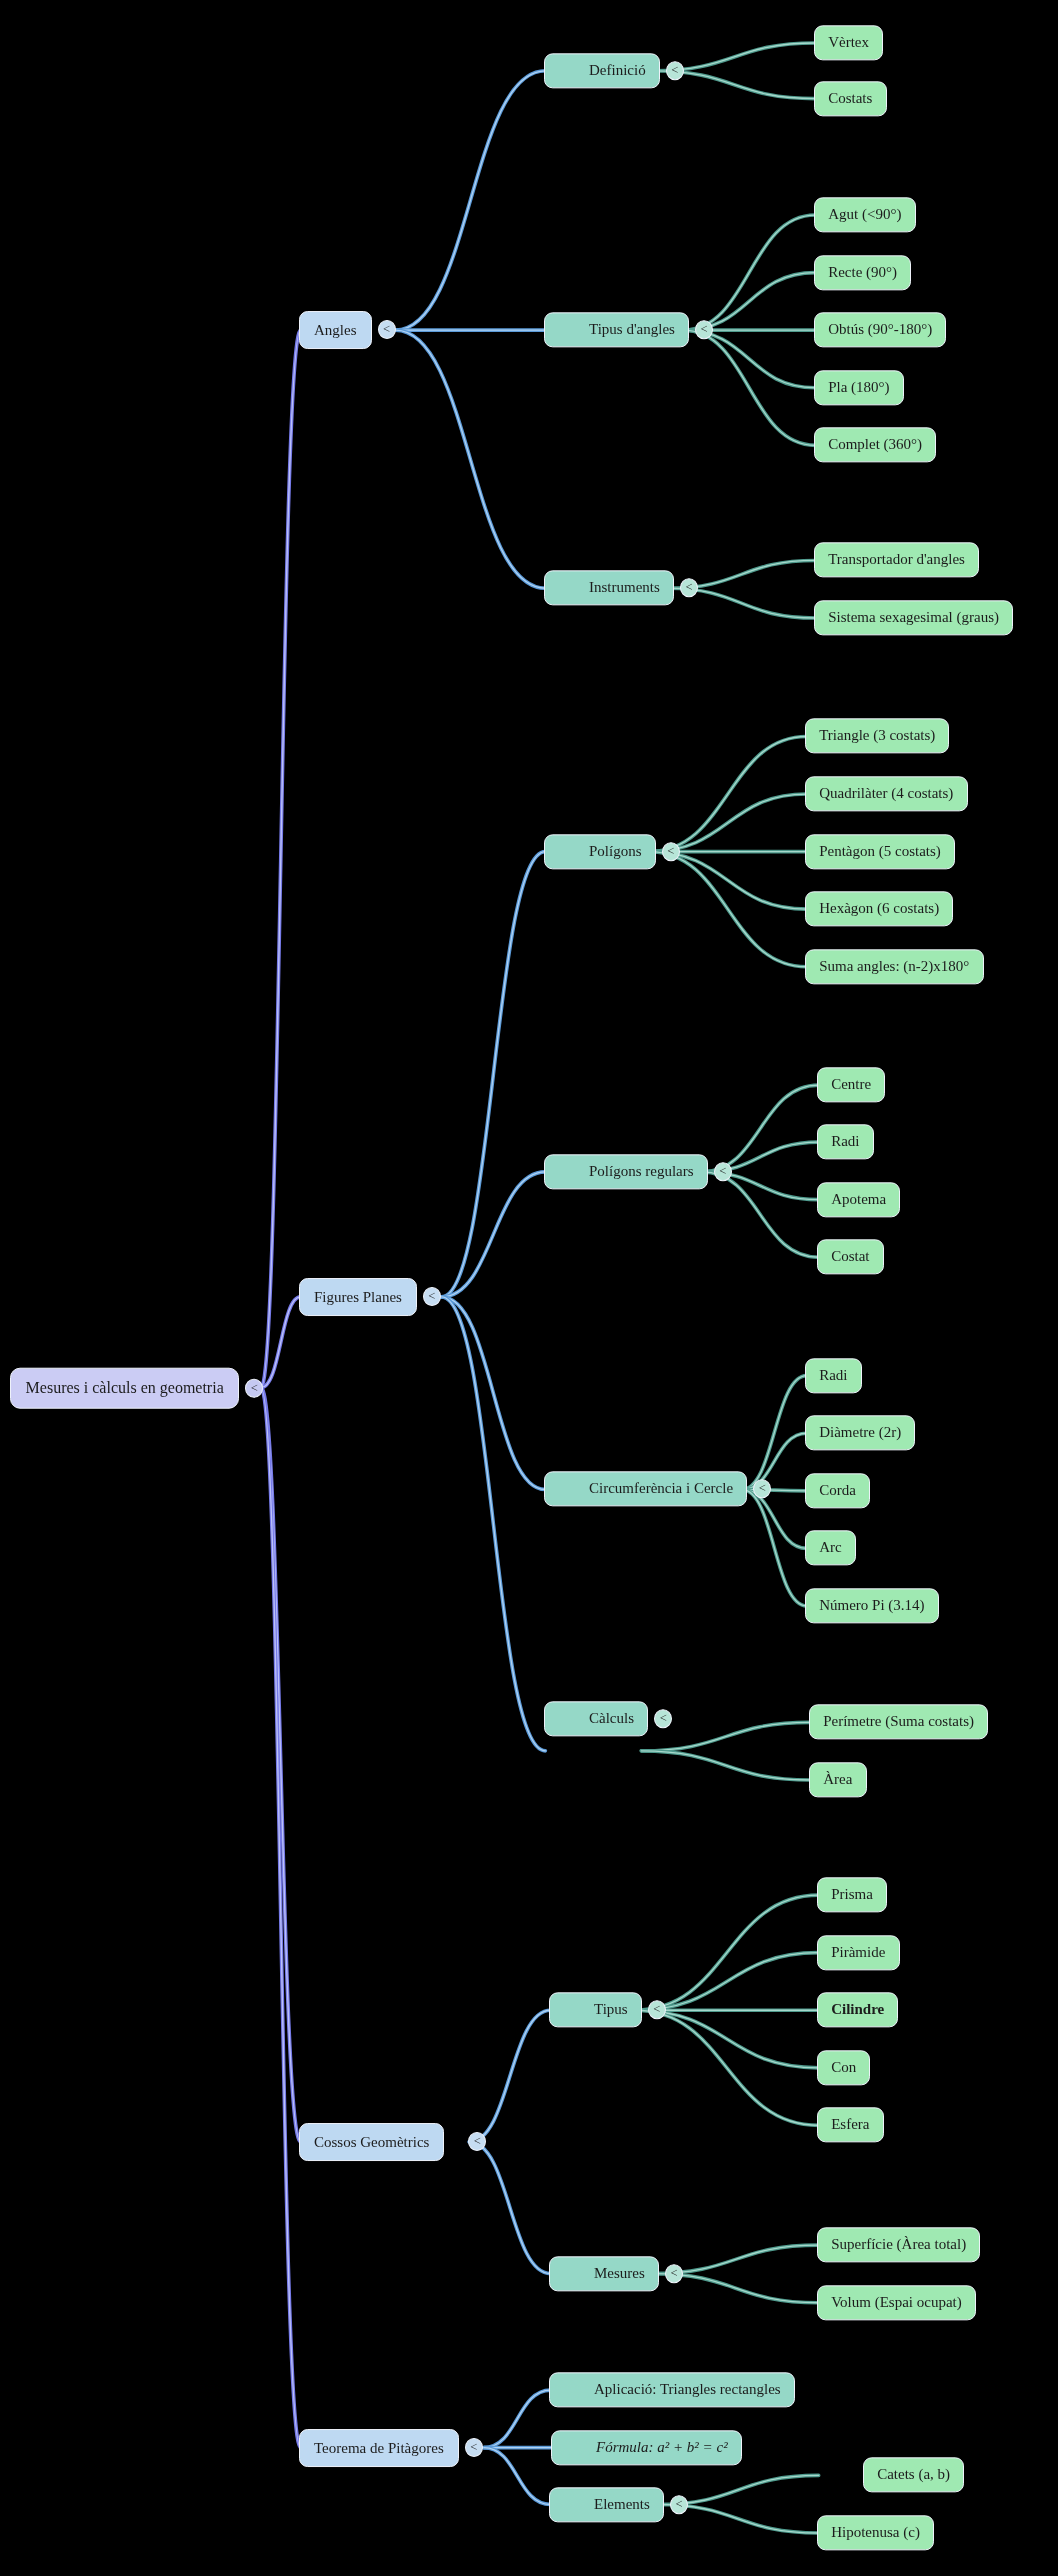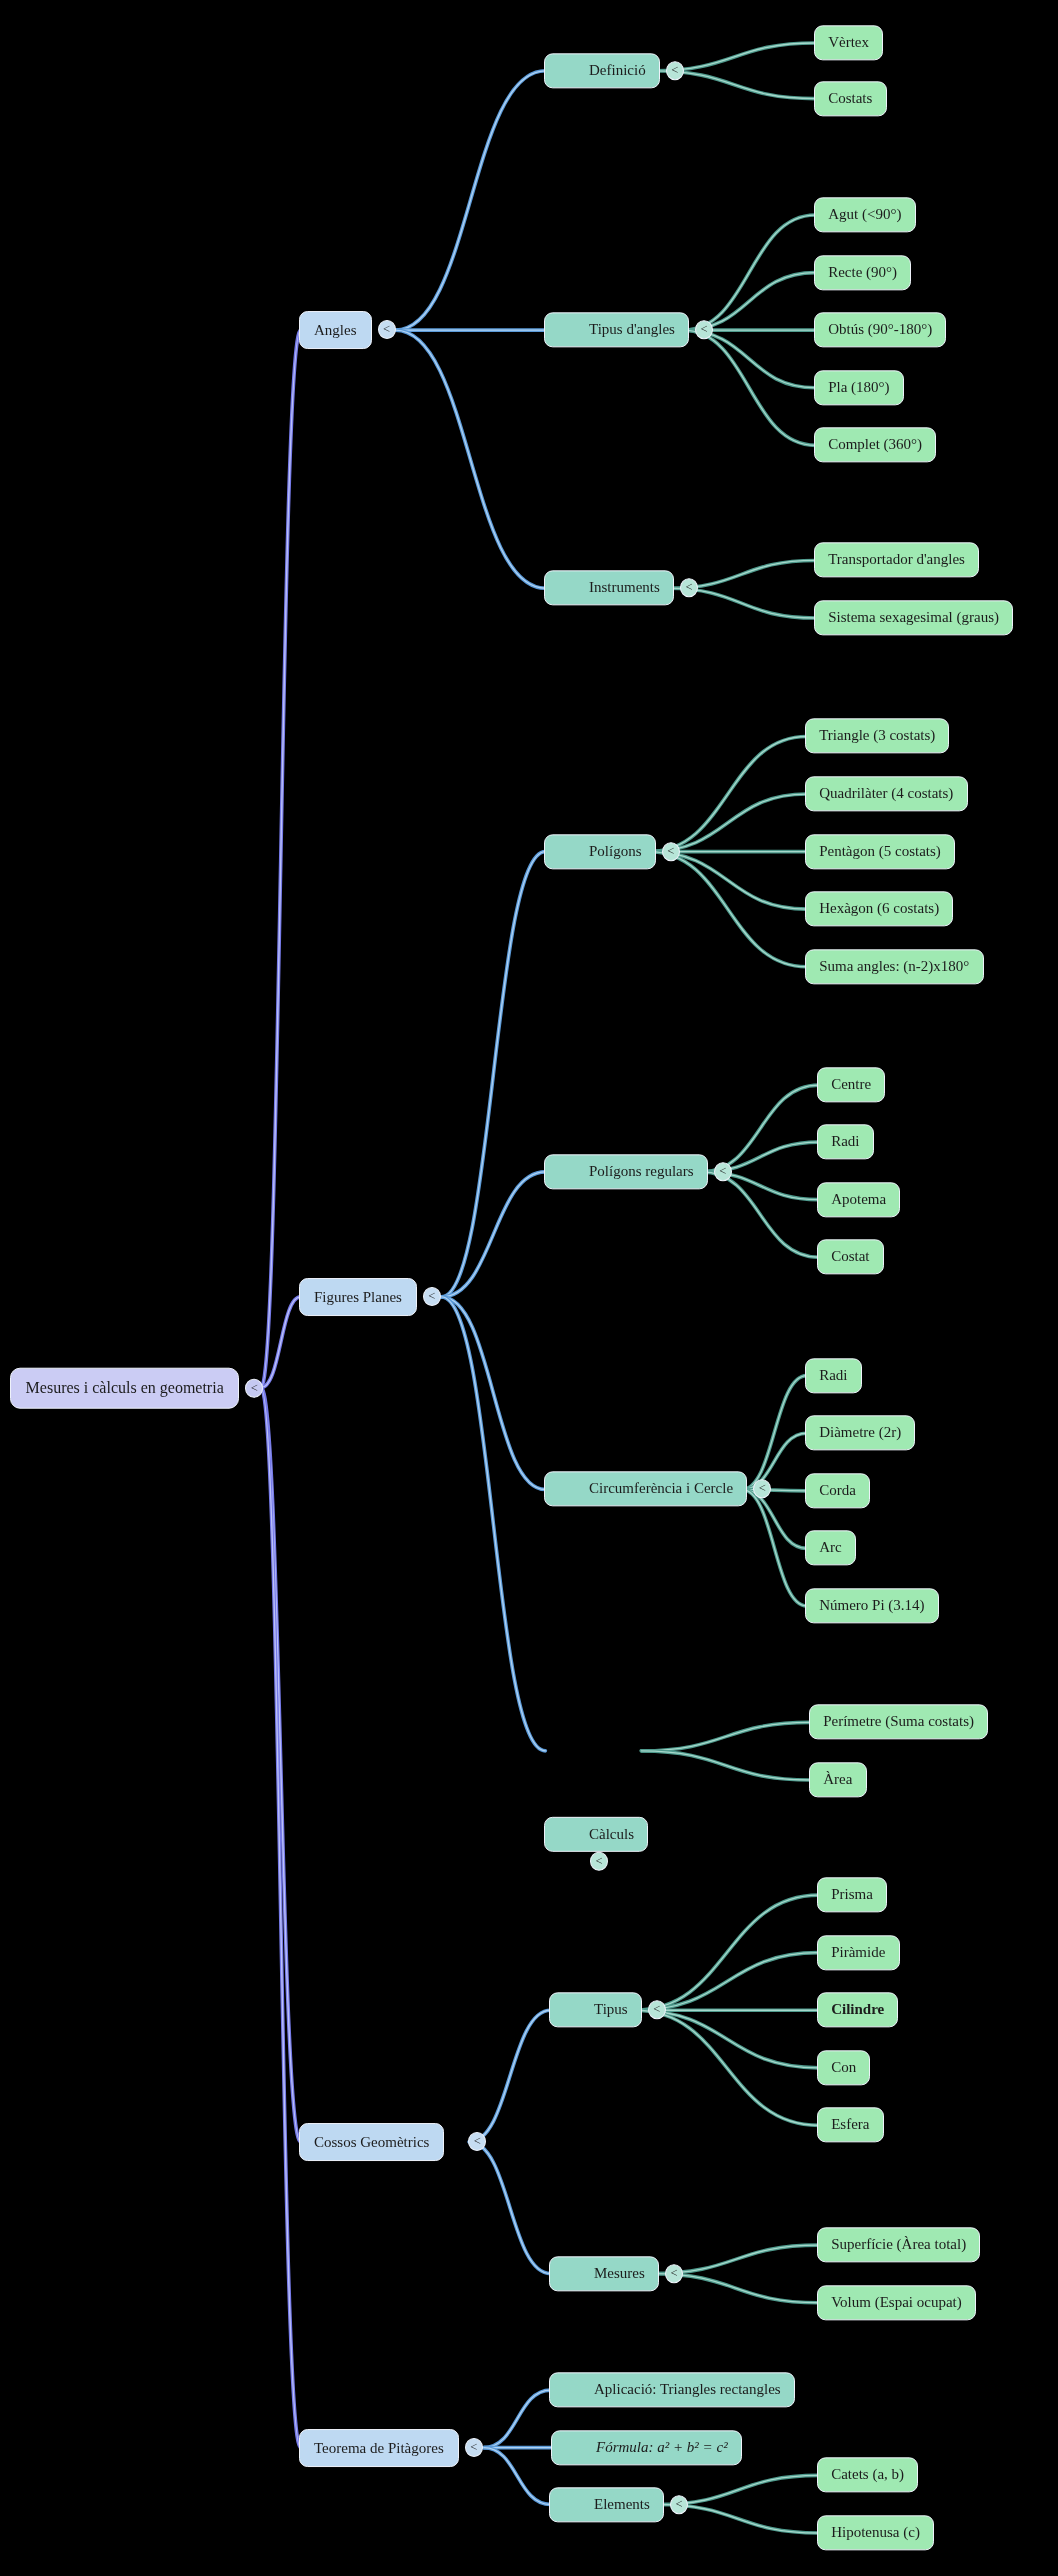--- a/index.html
+++ b/index.html
@@ -239,21 +239,21 @@
     </div>
     <div class="node level-3" style="left: 805px; top: 1491px;">
       <div class="box">Corda</div>
     </div>
     <div class="node level-3" style="left: 805px; top: 1548px;">
       <div class="box">Arc</div>
     </div>
     <div class="node level-3" style="left: 805px; top: 1606px;">
       <div class="box">Número Pi (3.14)</div>
     </div>
-    <div class="node level-2" style="left: 544px; top: 1844px; flex-direction: column;">
+    <div class="node level-2" style="left: 544px; top: 1719px;">
       <div class="box">Càlculs</div>
       <div class="toggle">&lt;</div>
     </div>
     <div class="node level-3" style="left: 809px; top: 1722px;">
       <div class="box">Perímetre (Suma costats)</div>
     </div>
     <div class="node level-3" style="left: 809px; top: 1780px;">
       <div class="box">Àrea</div>
     </div>
     <div class="node level-1" style="left: 299px; top: 2142px; gap: 18px;">
@@ -296,20 +296,20 @@
     <div class="node level-2" style="left: 549px; top: 2390px;">
       <div class="box">Aplicació: Triangles rectangles</div>
     </div>
     <div class="node level-2" style="left: 551px; top: 2448px; font-style: italic;">
       <div class="box">Fórmula: a² + b² = c²</div>
     </div>
     <div class="node level-2" style="left: 549px; top: 2505px;">
       <div class="box">Elements</div>
       <div class="toggle">&lt;</div>
     </div>
-    <div class="node level-3" style="left: 817px; top: 2475px; align-items: flex-end;">
+    <div class="node level-3" style="left: 863px; top: 2475px; align-items: flex-end;">
       <div class="box">Catets (a, b)</div>
     </div>
     <div class="node level-3" style="left: 817px; top: 2533px;">
       <div class="box">Hipotenusa (c)</div>
     </div>
   </div>
 
 
 </body></html>

